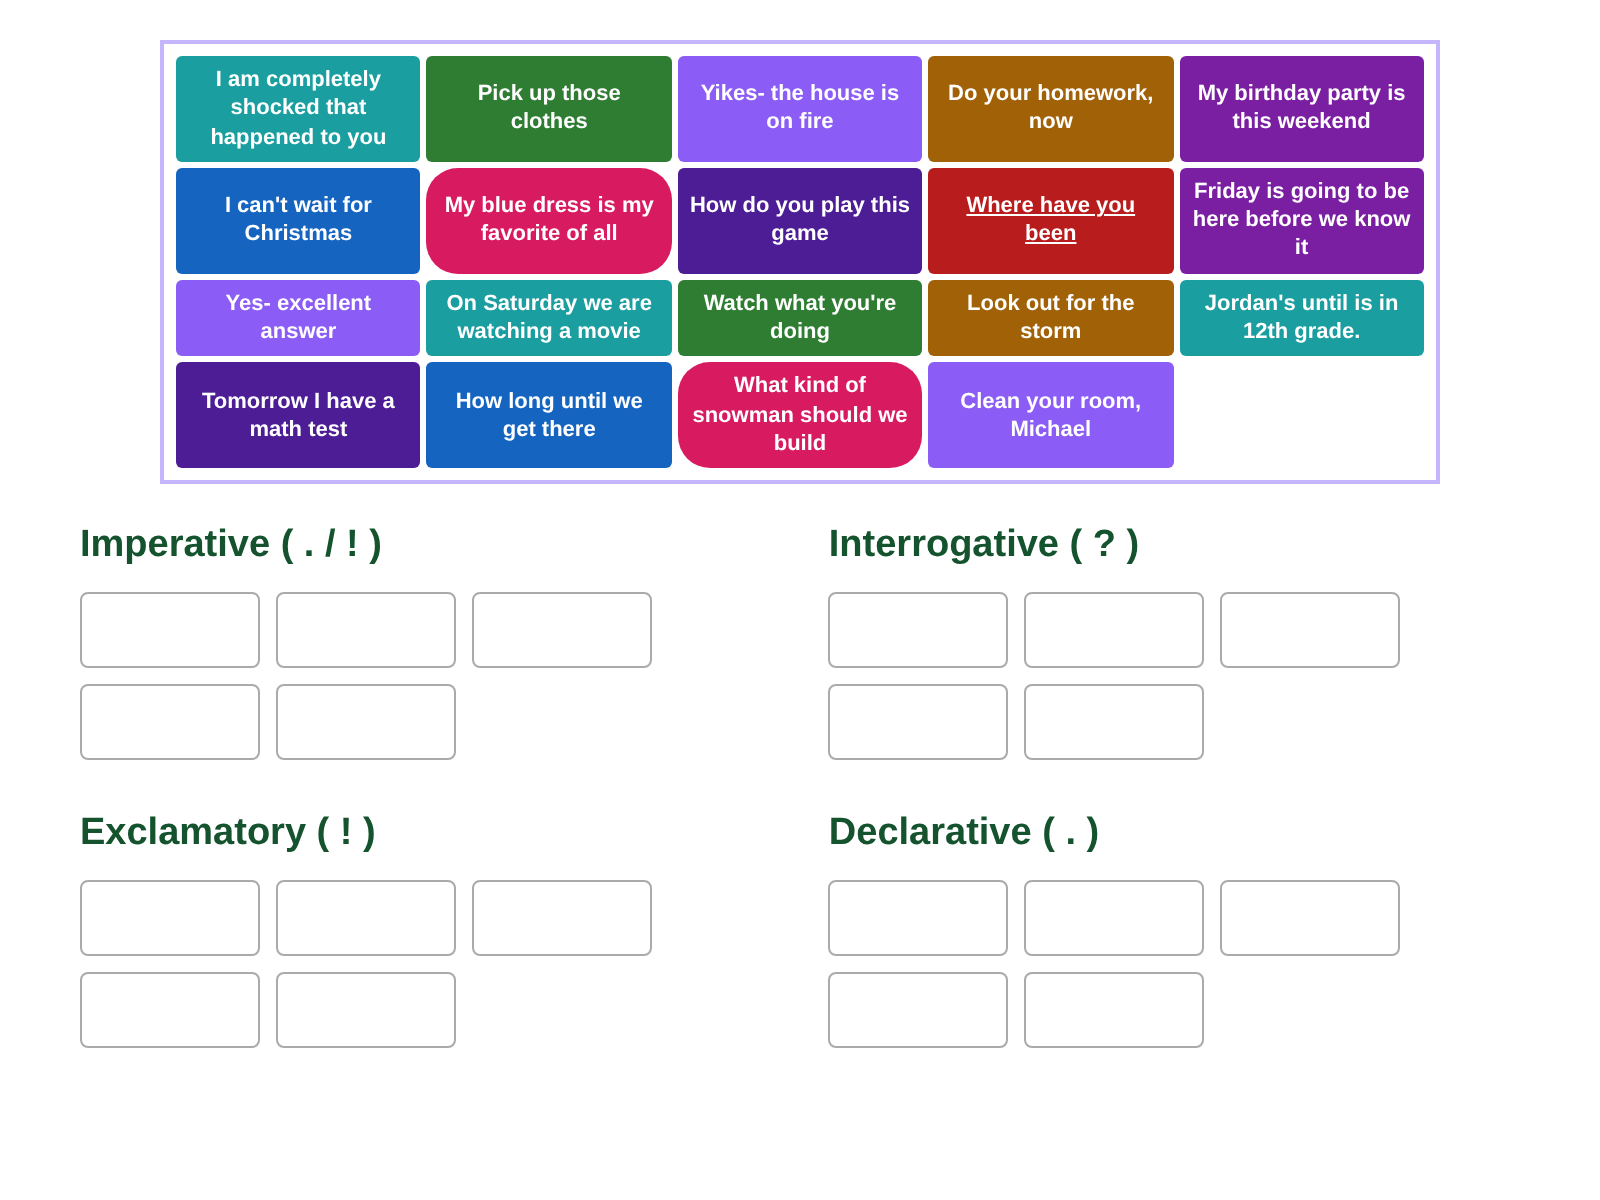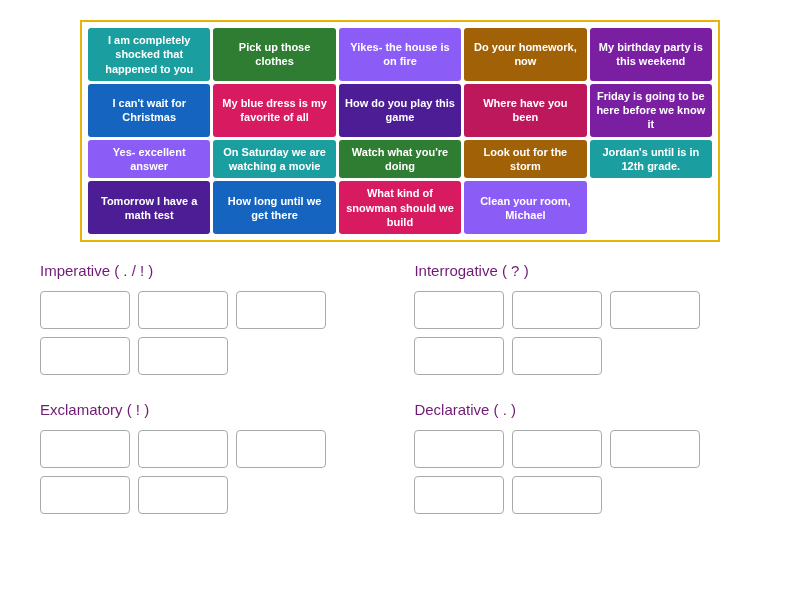--- a/index.html
+++ b/index.html
@@ -14,21 +14,21 @@
 
     .main-container {
       padding: 20px 40px;
     }
 
     
     .card-grid {
       display: grid;
       grid-template-columns: repeat(5, 1fr);
       gap: 3px;
-      border: 2px solid #eab308;
+      border: 2px solid #c4b5fd;
       padding: 6px;
       margin-bottom: 20px;
       width: 640px;
       margin-left: auto;
       margin-right: auto;
     }
 
     .card {
       padding: 5px 6px;
       font-size: 11px;
@@ -43,40 +43,40 @@
       justify-content: center;
       cursor: grab;
     }
 
     .teal    { background-color: #1a9ea0; }
     .green   { background-color: #2e7d32; }
     .orange  { background-color: #8b5cf6; }
     .red     { background-color: #a16207; }
     .purple  { background-color: #7b1fa2; }
     .blue    { background-color: #1565c0; }
-    .pink    { background-color: #d81b60; }
+    .pink    { background-color: #d81b60; border-radius: 16px; }
     .lime    { background-color: #4c1d95; }
-    .amber   { background-color: #be185d; }
+    .amber   { background-color: #b91c1c; text-decoration: underline; }
 
     
     .sorting-section {
       display: flex;
       justify-content: space-between;
       margin-top: 10px;
     }
 
     .sort-category {
       width: 48%;
     }
 
     .sort-title {
-      font-size: 15px;
-      font-weight: normal;
+      font-size: 19px;
+      font-weight: bold;
       margin-bottom: 12px;
-      color: #701a75;
+      color: #14532d;
     }
 
     .drop-row {
       display: flex;
       gap: 8px;
       margin-bottom: 8px;
     }
 
     .drop-box {
       border: 1.5px solid #aaa;

